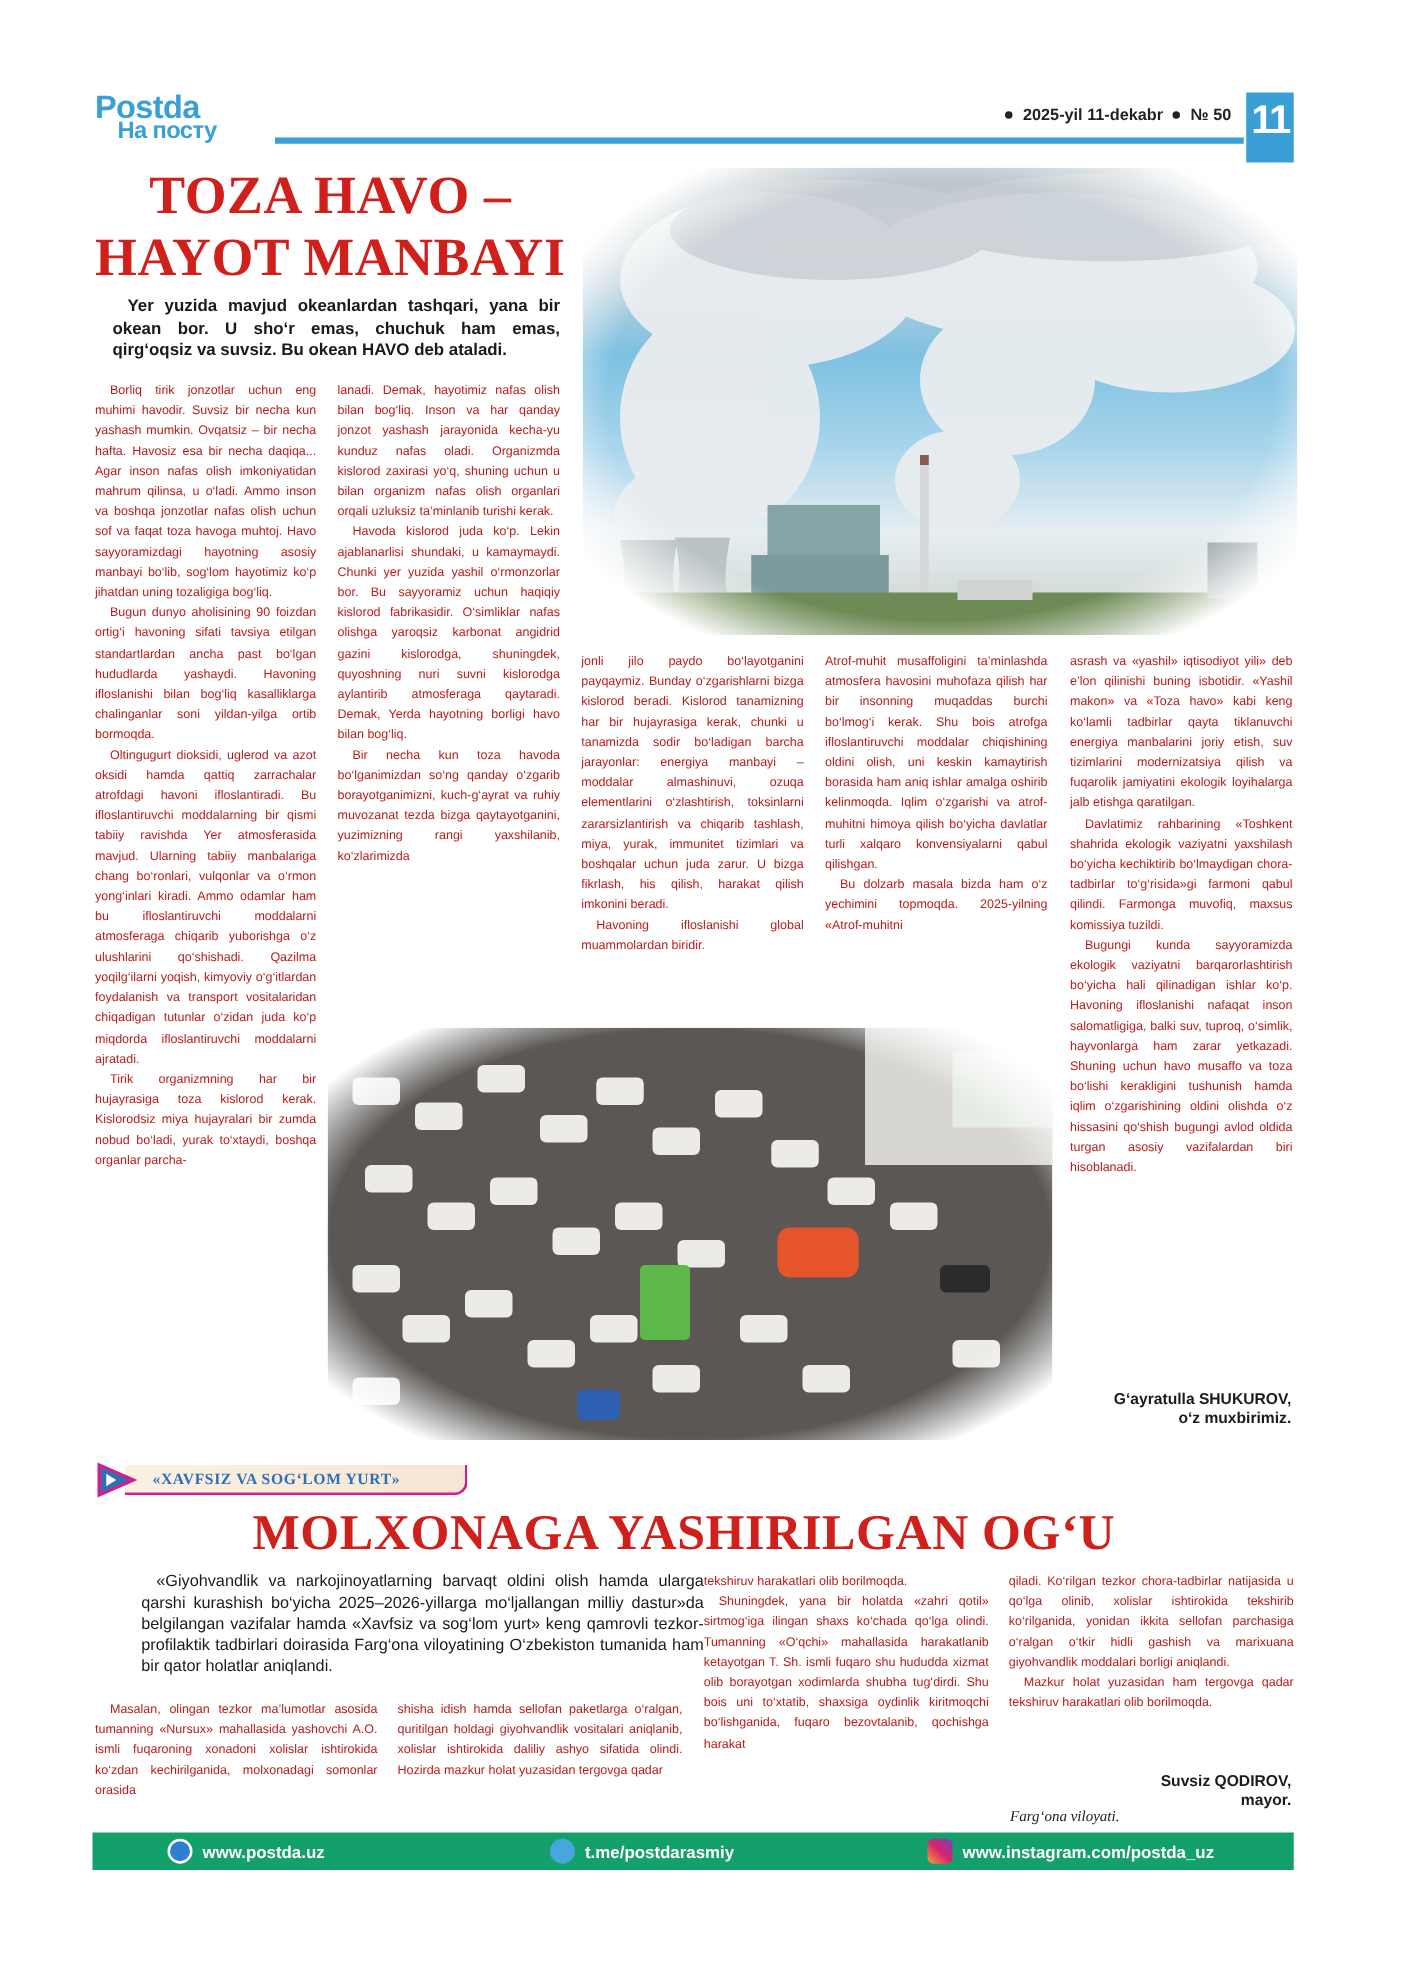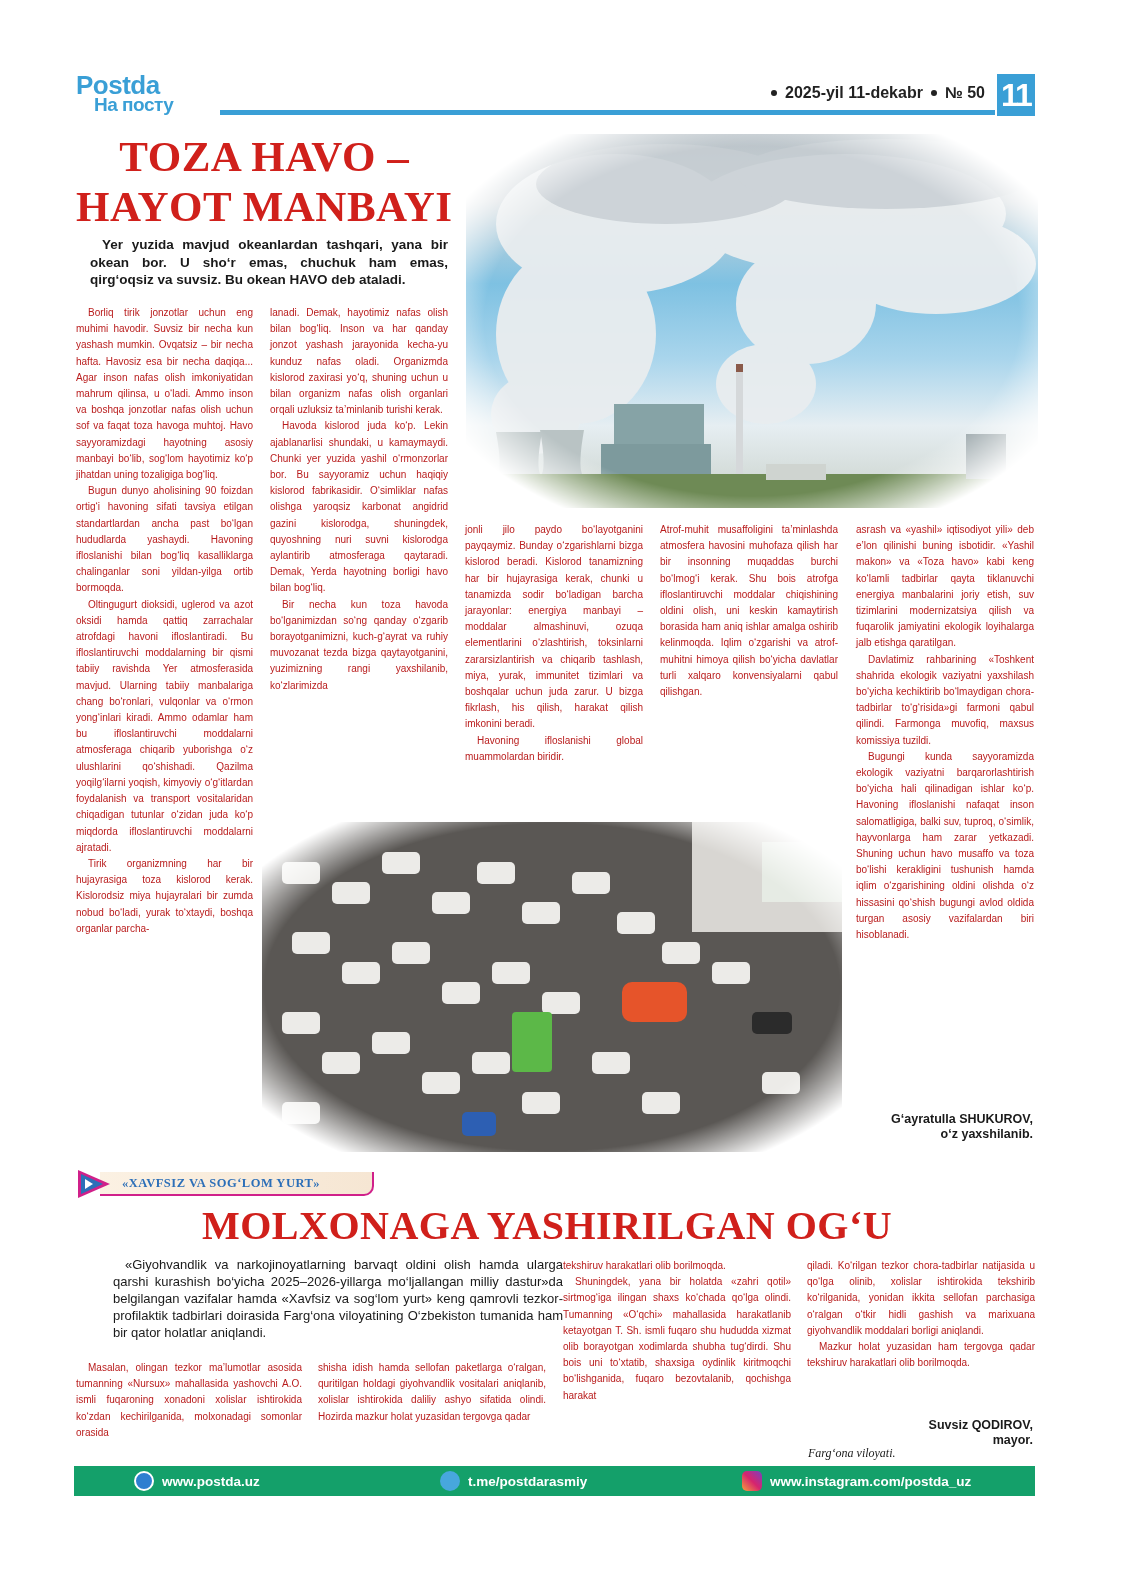--- a/index.html
+++ b/index.html
@@ -3,23 +3,23 @@
 <meta charset="utf-8">
 <style>
   * { box-sizing: border-box; margin: 0; padding: 0; }
   html, body { width: 1123px; height: 1588px; background: #ffffff; overflow: hidden; }
   body { position: relative; font-family: "Liberation Sans", sans-serif; color: #1a1a1a; }
 
   .masthead { position: absolute; left: 76px; top: 74px; }
   .logo-1 { font-family: "Liberation Sans", sans-serif; font-weight: 900; font-size: 26px; color: #3a9fd6; line-height: 22px; letter-spacing: -0.5px; }
   .logo-2 { font-family: "Liberation Sans", sans-serif; font-weight: 900; font-size: 19px; color: #3a9fd6; line-height: 18px; margin-left: 18px; letter-spacing: -0.5px; }
   .header-rule { position: absolute; left: 220px; top: 110px; width: 775px; height: 5px; background: #3a9fd6; }
-  .issue-line { position: absolute; right: 138px; top: 84px; font-size: 16px; font-weight: 700; color: #222; display: flex; gap: 8px; align-items: center; }
+  .issue-line { position: absolute; right: 138px; top: 84px; font-size: 13px; font-weight: 700; color: #222; display: flex; gap: 8px; align-items: center; }
   .dot { width: 6px; height: 6px; background: #222; border-radius: 50%; display: inline-block; }
-  .page-num { position: absolute; left: 997px; top: 74px; width: 38px; height: 42px; background: #3a9fd6; color: #fff; font-weight: 700; font-size: 32px; text-align: center; line-height: 42px; font-family: "Liberation Sans", sans-serif; letter-spacing: -2px; }
+  .page-num { position: absolute; left: 997px; top: 74px; width: 38px; height: 56px; background: #3a9fd6; color: #fff; font-weight: 700; font-size: 32px; text-align: center; line-height: 42px; font-family: "Liberation Sans", sans-serif; letter-spacing: -2px; }
 
   .headline { position: absolute; left: 76px; top: 132px; font-family: "Liberation Serif", serif; font-weight: 700; color: #d0201b; font-size: 43px; line-height: 50px; letter-spacing: 0.5px; text-align: center; }
   .lead { position: absolute; left: 90px; top: 236px; width: 358px; font-size: 13.5px; font-weight: 700; line-height: 17.5px; text-align: justify; text-indent: 12px; }
 
   .col { position: absolute; font-size: 10px; line-height: 16.2px; text-align: justify; color: #b91c1c; }
   .col p { text-indent: 12px; }
   .col p.cont { text-indent: 0; }
 
   .photo1 { position: absolute; left: 466px; top: 134px; width: 572px; height: 374px; overflow: hidden;
     background: linear-gradient(180deg, #b9c2c8 0%, #cfd6da 18%, #7ec1e2 40%, #a9d5ec 60%, #e6eef2 78%, #c8d0c8 100%);
@@ -106,20 +106,21 @@
   <p class="cont">lanadi. Demak, hayotimiz nafas olish bilan bog‘liq. Inson va har qanday jonzot yashash jarayonida kecha-yu kunduz nafas oladi. Organizmda kislorod zaxirasi yo‘q, shuning uchun u bilan organizm nafas olish organlari orqali uzluksiz ta’minlanib turishi kerak.</p>
   <p>Havoda kislorod juda ko‘p. Lekin ajablanarlisi shundaki, u kamaymaydi. Chunki yer yuzida yashil o‘rmonzorlar bor. Bu sayyoramiz uchun haqiqiy kislorod fabrikasidir. O‘simliklar nafas olishga yaroqsiz karbonat angidrid gazini kislorodga, shuningdek, quyoshning nuri suvni kislorodga aylantirib atmosferaga qaytaradi. Demak, Yerda hayotning borligi havo bilan bog‘liq.</p>
   <p>Bir necha kun toza havoda bo‘lganimizdan so‘ng qanday o‘zgarib borayotganimizni, kuch-g‘ayrat va ruhiy muvozanat tezda bizga qaytayotganini, yuzimizning rangi yaxshilanib, ko‘zlarimizda</p>
 </div>
 <div class="col" style="left:465px; top:522px; width:178px;">
   <p class="cont">jonli jilo paydo bo‘layotganini payqaymiz. Bunday o‘zgarishlarni bizga kislorod beradi. Kislorod tanamizning har bir hujayrasiga kerak, chunki u tanamizda sodir bo‘ladigan barcha jarayonlar: energiya manbayi – moddalar almashinuvi, ozuqa elementlarini o‘zlashtirish, toksinlarni zararsizlantirish va chiqarib tashlash, miya, yurak, immunitet tizimlari va boshqalar uchun juda zarur. U bizga fikrlash, his qilish, harakat qilish imkonini beradi.</p>
   <p>Havoning ifloslanishi global muammolardan biridir.</p>
 </div>
 <div class="col" style="left:660px; top:522px; width:178px;">
   <p class="cont">Atrof-muhit musaffoligini ta’minlashda atmosfera havosini muhofaza qilish har bir insonning muqaddas burchi bo‘lmog‘i kerak. Shu bois atrofga ifloslantiruvchi moddalar chiqishining oldini olish, uni keskin kamaytirish borasida ham aniq ishlar amalga oshirib kelinmoqda. Iqlim o‘zgarishi va atrof-muhitni himoya qilish bo‘yicha davlatlar turli xalqaro konvensiyalarni qabul qilishgan.</p>
+  <p>Bu dolzarb masala bizda ham o‘z yechimini topmoqda. 2025-yilning «Atrof-muhitni</p>
 </div>
 <div class="col" style="left:856px; top:522px; width:178px;">
   <p class="cont">asrash va «yashil» iqtisodiyot yili» deb e’lon qilinishi buning isbotidir. «Yashil makon» va «Toza havo» kabi keng ko‘lamli tadbirlar qayta tiklanuvchi energiya manbalarini joriy etish, suv tizimlarini modernizatsiya qilish va fuqarolik jamiyatini ekologik loyihalarga jalb etishga qaratilgan.</p>
   <p>Davlatimiz rahbarining «Toshkent shahrida ekologik vaziyatni yaxshilash bo‘yicha kechiktirib bo‘lmaydigan chora-tadbirlar to‘g‘risida»gi farmoni qabul qilindi. Farmonga muvofiq, maxsus komissiya tuzildi.</p>
   <p>Bugungi kunda sayyoramizda ekologik vaziyatni barqarorlashtirish bo‘yicha hali qilinadigan ishlar ko‘p. Havoning ifloslanishi nafaqat inson salomatligiga, balki suv, tuproq, o‘simlik, hayvonlarga ham zarar yetkazadi. Shuning uchun havo musaffo va toza bo‘lishi kerakligini tushunish hamda iqlim o‘zgarishining oldini olishda o‘z hissasini qo‘shish bugungi avlod oldida turgan asosiy vazifalardan biri hisoblanadi.</p>
 </div>
 
 <div class="photo2">
   <svg width="580" height="330" viewBox="0 0 580 330">
     <rect x="0" y="0" width="580" height="330" fill="#5a5754"></rect>
@@ -155,21 +156,21 @@
     </g>
     <rect x="250" y="190" width="40" height="60" rx="4" fill="#5cb848"></rect>
     <rect x="360" y="160" width="65" height="40" rx="10" fill="#e6542a"></rect>
     <rect x="490" y="190" width="40" height="22" rx="5" fill="#2b2b2b"></rect>
     <rect x="200" y="290" width="34" height="24" rx="5" fill="#2d5fb3"></rect>
   </svg>
 </div>
 
 <div class="byline">
   <div>G‘ayratulla SHUKUROV,</div>
-  <div>o‘z yaxshilanib.</div>
+  <div>o‘z muxbirimiz.</div>
 </div>
 
 <div class="rubric">
   <div class="rubric-bar"></div>
   <svg width="38" height="32" viewBox="0 0 38 32" style="position:absolute;left:0;top:0;">
     <polygon points="2,2 34,16 2,30" fill="#d0208a"></polygon>
     <polygon points="5,6 27,16 5,26" fill="#2c6fb8"></polygon>
     <polygon points="9,11 17,16 9,21" fill="#ffffff"></polygon>
   </svg>
   <div class="rubric-text">«XAVFSIZ VA SOG‘LOM YURT»</div>

